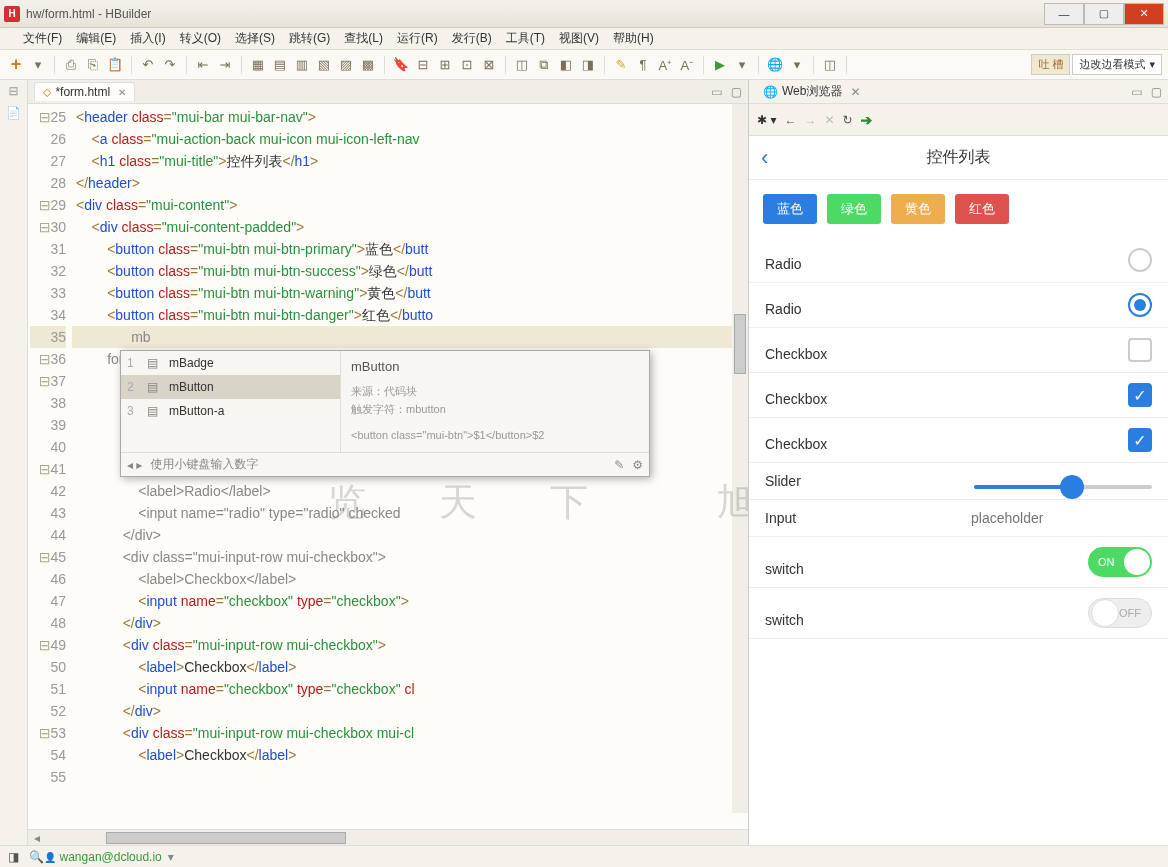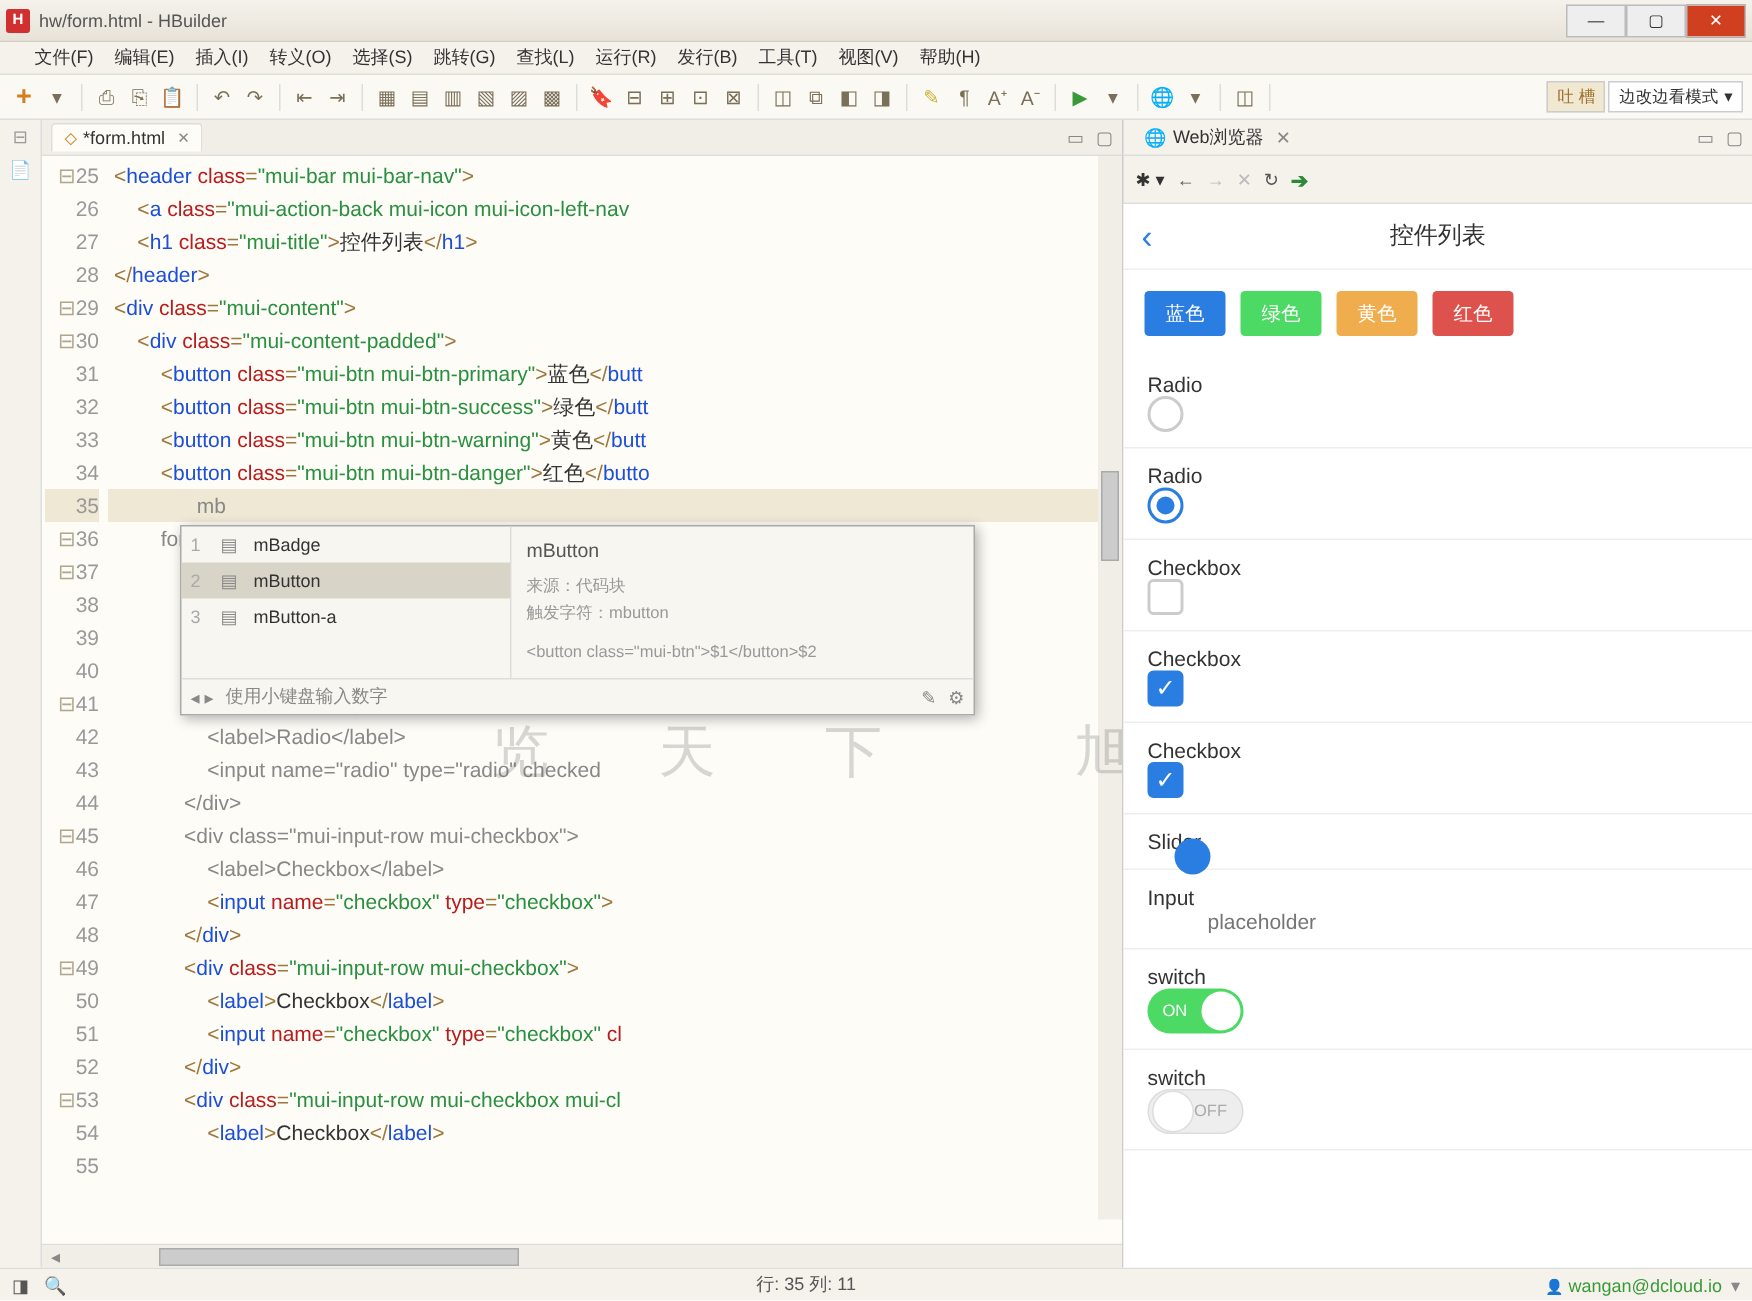--- a/index.html
+++ b/index.html
@@ -70,21 +70,21 @@
 .preview .pcontent{flex:1;background:#fff;overflow:auto;}
 .mui-bar{height:44px;display:flex;align-items:center;justify-content:center;position:relative;border-bottom:1px solid #eee;}
 .mui-back{position:absolute;left:12px;color:#2a7de1;font-size:22px;}
 .mui-title{font-size:16px;color:#333;}
 .mui-padded{padding:14px;display:flex;gap:10px;}
 .mui-btn{padding:6px 14px;border-radius:3px;color:#fff;font-size:13px;border:none;}
 .btn-blue{background:#2a7de1;}
 .btn-green{background:#4cd964;}
 .btn-yellow{background:#f0ad4e;}
 .btn-red{background:#dd524d;}
-.mui-row{display:flex;align-items:flex-start;padding:10px 16px;border-bottom:1px solid #eee;font-size:14px;flex-direction:column;}
+.mui-row{display:flex;align-items:flex-end;padding:10px 16px;border-bottom:1px solid #eee;font-size:14px;}
 .mui-row label{flex:1;color:#333;}
 .mui-radio{width:24px;height:24px;border:2px solid #ccc;border-radius:50%;}
 .mui-radio.on{border-color:#2a7de1;display:flex;align-items:center;justify-content:center;}
 .mui-radio.on::after{content:"";width:12px;height:12px;background:#2a7de1;border-radius:50%;}
 .mui-check{width:24px;height:24px;border:2px solid #ccc;border-radius:4px;}
 .mui-check.on{background:#2a7de1;border-color:#2a7de1;color:#fff;display:flex;align-items:center;justify-content:center;font-size:16px;}
 .mui-slider{flex:1;height:4px;background:#ccc;border-radius:2px;position:relative;margin-left:30px;}
 .mui-slider .fill{position:absolute;left:0;height:4px;background:#2a7de1;border-radius:2px;width:55%;}
 .mui-slider .thumb{position:absolute;left:55%;top:-10px;width:24px;height:24px;background:#2a7de1;border-radius:50%;transform:translateX(-50%);}
 .mui-input{flex:1;border:none;font-size:14px;color:#999;margin-left:40px;}
@@ -355,16 +355,15 @@
             <span>OFF</span>
           </div>
         </div>
     </div>
   </div>
 </div>
 
 <div class="statusbar">
   <span>◨</span>
   <span style="margin-left:10px">🔍</span>
-  <span class="center">行: 35 列: 11</span>
   <span class="user">wangan@dcloud.io</span>
   <span style="margin-left:6px;color:#888">▾</span>
 </div>
 
 </body></html>

